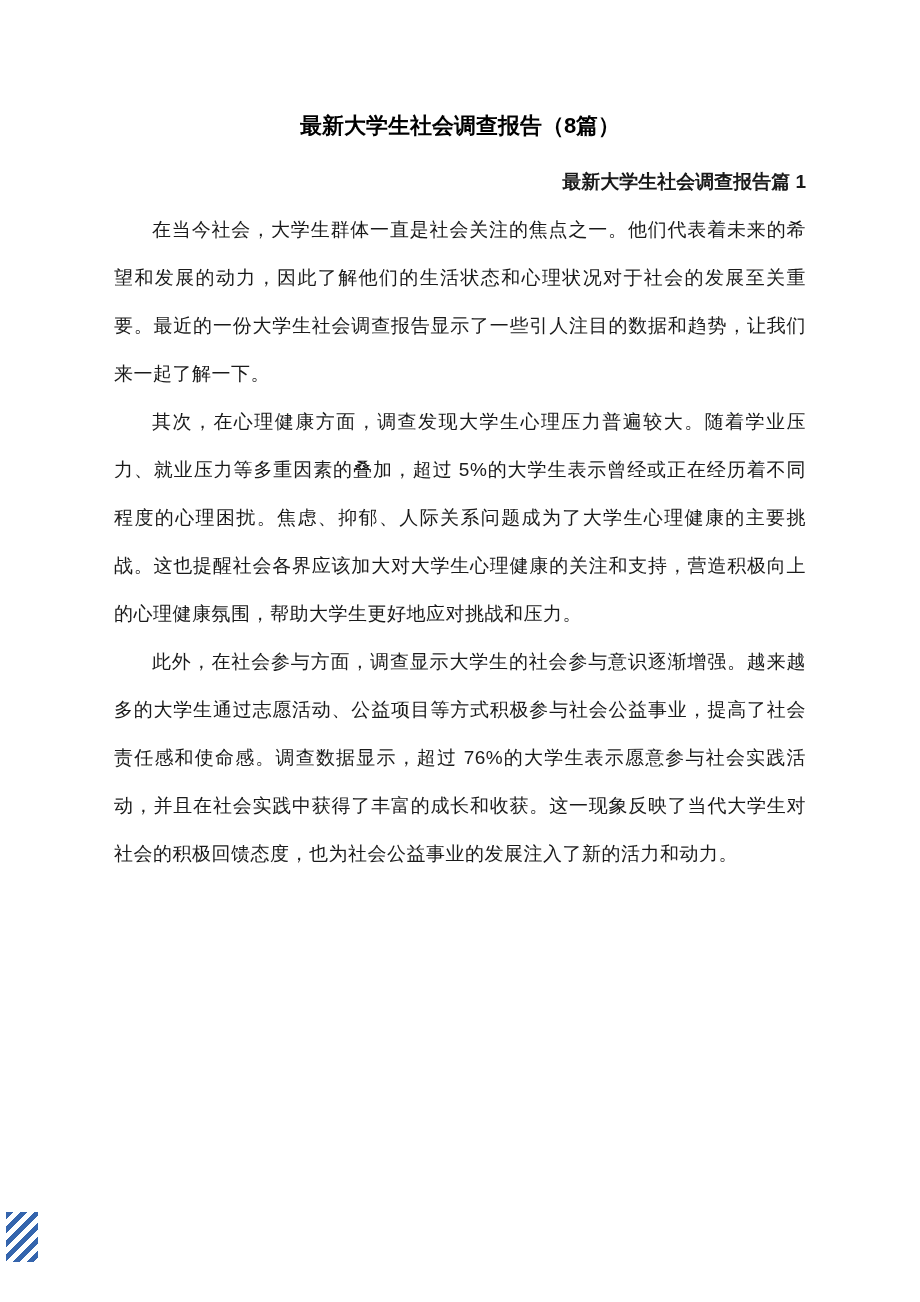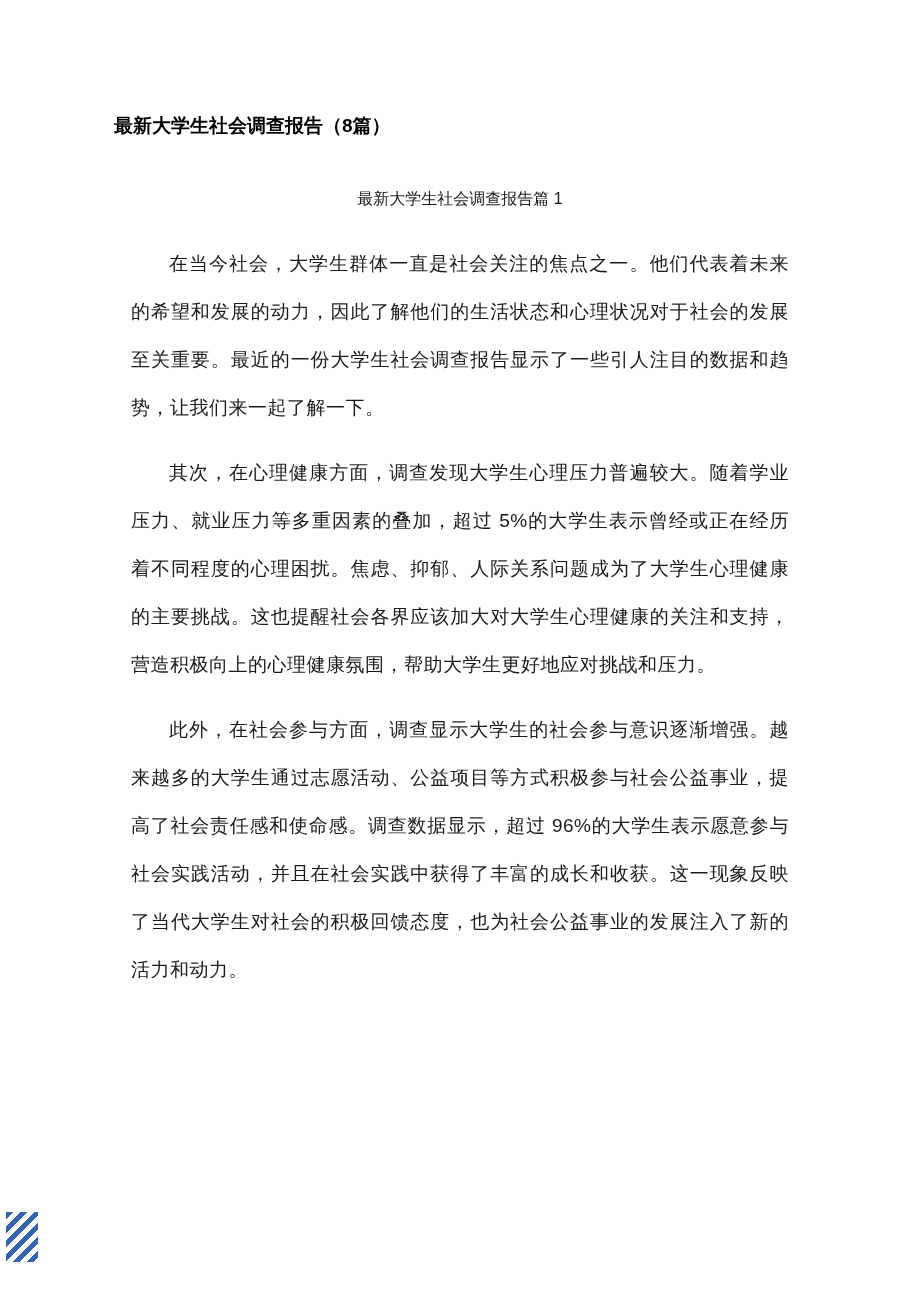--- a/index.html
+++ b/index.html
@@ -14,36 +14,36 @@
     background: #ffffff;
     overflow: hidden;
     font-family: "Liberation Sans", "DejaVu Sans", sans-serif;
     color: #1a1a1a;
     box-sizing: border-box;
   }
   .content {
     padding: 110px 114px 0 114px;
   }
   .doc-title {
-    margin: 0 0 33px 0;
-    font-size: 19px;
+    margin: 0 0 16px 0;
+    font-size: 22px;
     line-height: 32px;
     font-weight: 700;
-    text-align: left;
+    text-align: center;
     color: #000000;
   }
   .doc-subtitle {
     margin: 0;
-    font-size: 16px;
+    font-size: 19px;
     line-height: 48px;
-    font-weight: 400;
-    text-align: center;
+    font-weight: 700;
+    text-align: right;
   }
   .para {
-    margin: 17px;
+    margin: 0;
     font-size: 19px;
     line-height: 48px;
     letter-spacing: 0.5px;
     text-align: justify;
     text-indent: 2em;
   }
   .corner-stripes {
     position: absolute;
     left: 6px;
     bottom: 40px;
@@ -54,16 +54,16 @@
 </style>
 </head>
 <body>
 
 <div class="page">
   <div class="content">
     <h1 class="doc-title">最新大学生社会调查报告（8篇）</h1>
     <p class="doc-subtitle">最新大学生社会调查报告篇 1</p>
     <p class="para">在当今社会，大学生群体一直是社会关注的焦点之一。他们代表着未来的希望和发展的动力，因此了解他们的生活状态和心理状况对于社会的发展至关重要。最近的一份大学生社会调查报告显示了一些引人注目的数据和趋势，让我们来一起了解一下。</p>
     <p class="para">其次，在心理健康方面，调查发现大学生心理压力普遍较大。随着学业压力、就业压力等多重因素的叠加，超过 5%的大学生表示曾经或正在经历着不同程度的心理困扰。焦虑、抑郁、人际关系问题成为了大学生心理健康的主要挑战。这也提醒社会各界应该加大对大学生心理健康的关注和支持，营造积极向上的心理健康氛围，帮助大学生更好地应对挑战和压力。</p>
-    <p class="para">此外，在社会参与方面，调查显示大学生的社会参与意识逐渐增强。越来越多的大学生通过志愿活动、公益项目等方式积极参与社会公益事业，提高了社会责任感和使命感。调查数据显示，超过 96%的大学生表示愿意参与社会实践活动，并且在社会实践中获得了丰富的成长和收获。这一现象反映了当代大学生对社会的积极回馈态度，也为社会公益事业的发展注入了新的活力和动力。</p>
+    <p class="para">此外，在社会参与方面，调查显示大学生的社会参与意识逐渐增强。越来越多的大学生通过志愿活动、公益项目等方式积极参与社会公益事业，提高了社会责任感和使命感。调查数据显示，超过 76%的大学生表示愿意参与社会实践活动，并且在社会实践中获得了丰富的成长和收获。这一现象反映了当代大学生对社会的积极回馈态度，也为社会公益事业的发展注入了新的活力和动力。</p>
   </div>
   <div class="corner-stripes" style="background: repeating-linear-gradient(135deg, rgb(53, 101, 173) 0px, rgb(53, 101, 173) 5px, rgb(255, 255, 255) 5px, rgb(255, 255, 255) 10px);"></div>
 </div>
 
 </body></html>

